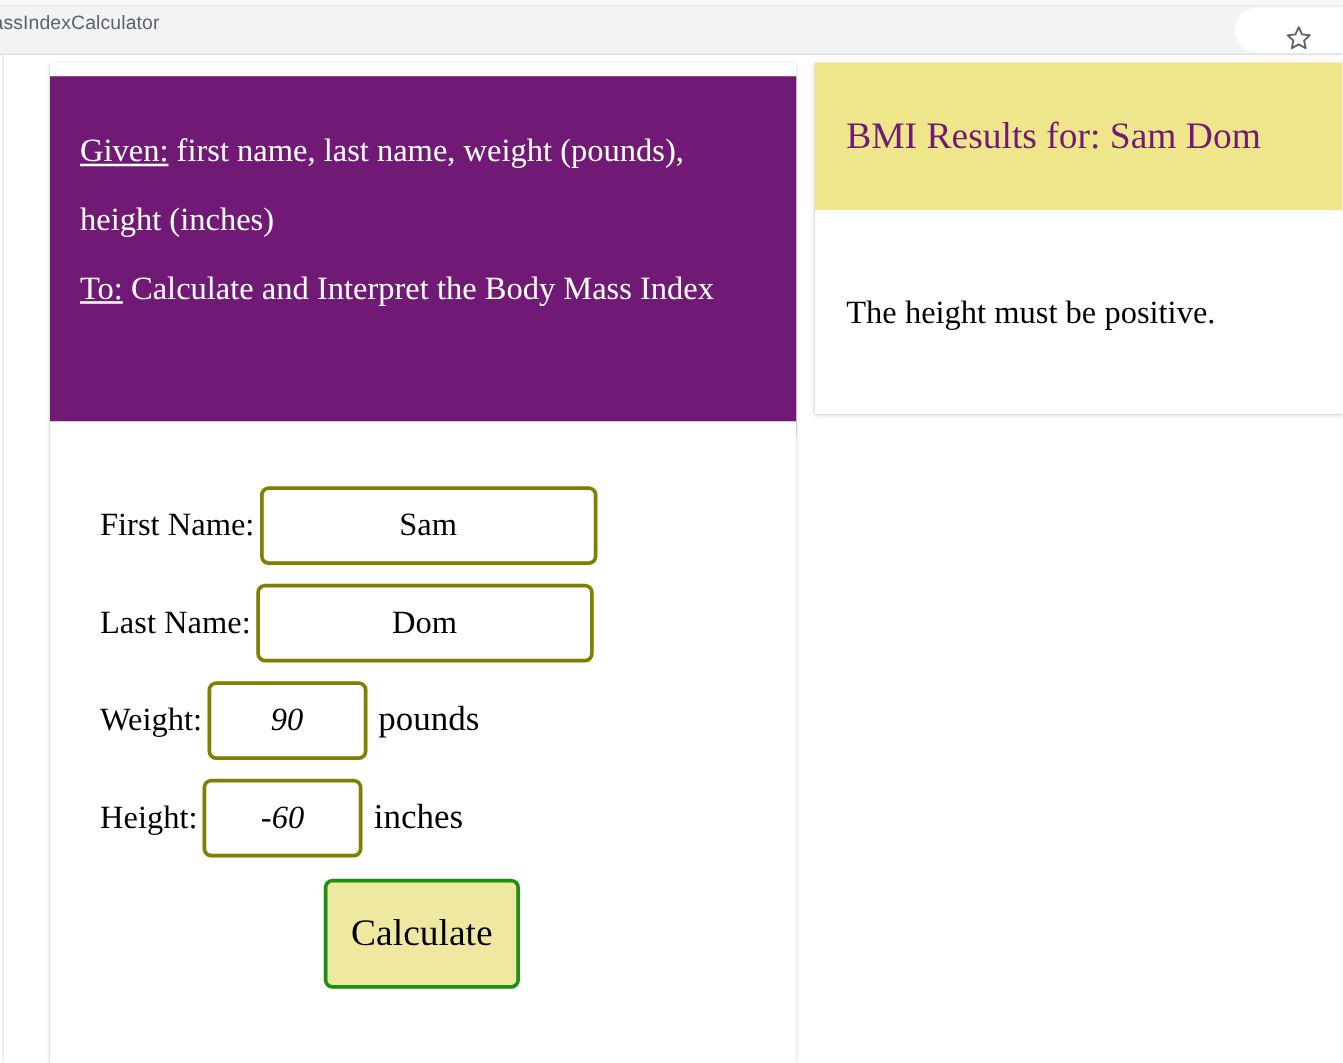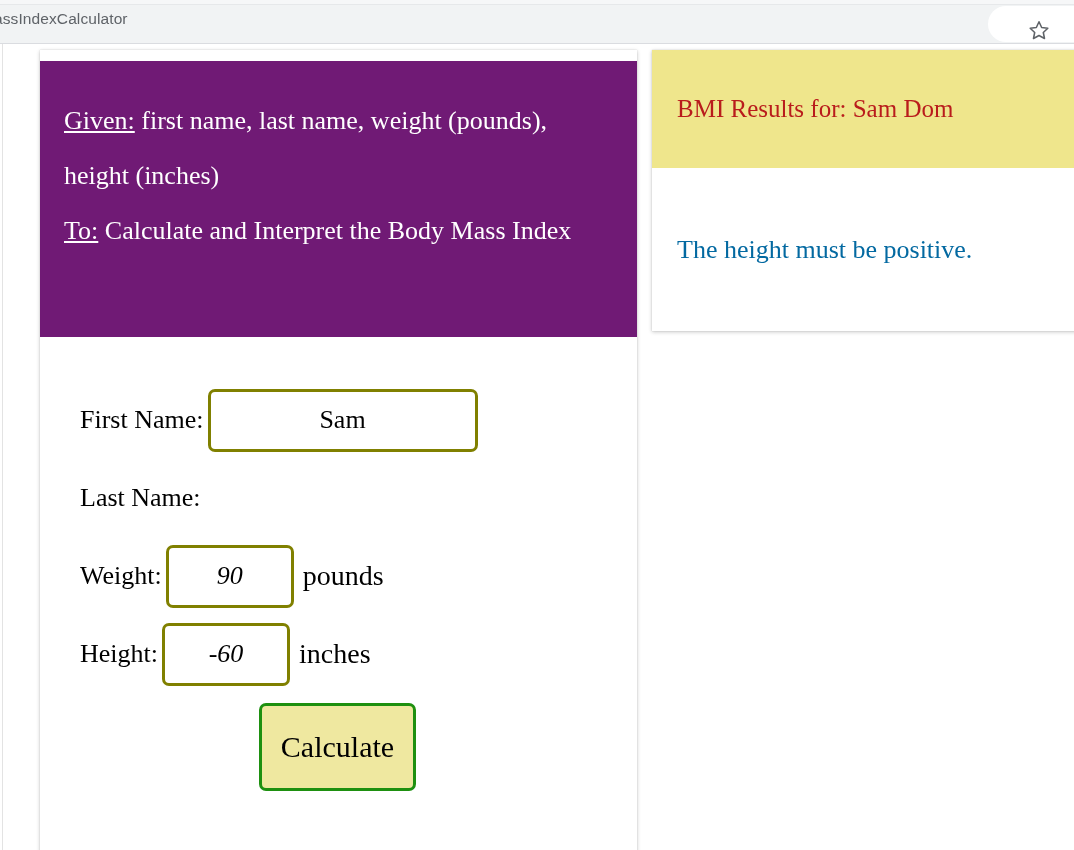--- a/index.html
+++ b/index.html
@@ -178,34 +178,34 @@
   }
   .results-header {
     width: 446px;
     height: 118px;
     background: #efe68c;
     display: flex;
     align-items: center;
     padding-left: 25px;
   }
   .results-header-text {
-    font-size: 25px;
-    color: #b91c1c;
+    font-size: 30px;
+    color: #701a75;
   }
   .results-body {
     width: 446px;
     height: 163px;
     background: #ffffff;
     display: flex;
     align-items: center;
     padding-left: 25px;
   }
   .results-message {
     font-size: 26px;
-    color: #0369a1;
+    color: #000000;
   }
 </style>
 </head>
 <body>
 
 <div class="browser-chrome">
   <div class="chrome-top-strip"></div>
   <div class="tab-title">assIndexCalculator</div>
   <div class="omnibox-end">
     <span class="star-icon">
@@ -228,20 +228,21 @@
 
     <div class="calc-body">
 
       <div class="field-row">
         <span class="field-label">First Name:</span>
         <input class="field-box wide" type="text" value="Sam" style="">
       </div>
 
       <div class="field-row">
         <span class="field-label">Last Name:</span>
+        <input class="field-box wide" type="text" value="Dom" style="">
       </div>
 
       <div class="field-row">
         <span class="field-label">Weight:</span>
         <input class="field-box narrow" type="text" value="90" style="">
         <span class="field-unit">pounds</span>
       </div>
 
       <div class="field-row">
         <span class="field-label">Height:</span>

